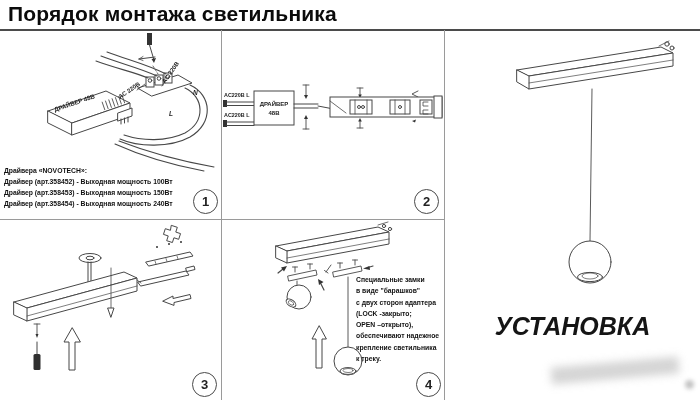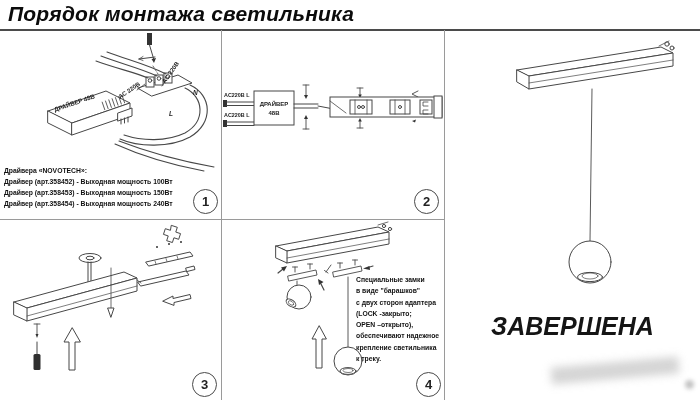--- a/index.html
+++ b/index.html
@@ -1,19 +1,19 @@
 <!DOCTYPE html>
 <html><head>
 <meta charset="utf-8">
 <style>
   html,body{margin:0;padding:0;}
   body{width:700px;height:400px;position:relative;background:#fff;overflow:hidden;
        font-family:"Liberation Sans",sans-serif;color:#1a1a1a;}
   .abs{position:absolute;}
-  #page-title{left:8px;top:2px;font-size:21px;font-weight:bold;font-style:italic;
+  #page-title{left:8px;top:2px;font-size:21px;font-weight:bold;
               color:#0b0b0b;letter-spacing:.2px;white-space:nowrap;}
   .divider{background:#9a9a9a;}
   #hline-top{left:0;top:29px;width:700px;height:2px;background:#4b4b4b;}
   #vline-1{left:221px;top:30px;width:1px;height:370px;}
   #vline-2{left:444px;top:30px;width:1px;height:370px;}
   #hline-mid{left:0;top:219px;width:445px;height:1px;}
   .panel{overflow:hidden;}
   #panel-1{left:0;top:31px;width:221px;height:188px;}
   #panel-2{left:222px;top:31px;width:222px;height:188px;}
   #panel-3{left:0;top:220px;width:221px;height:180px;}
@@ -330,15 +330,15 @@
         <line x1="147" y1="59" x2="145" y2="212" stroke-width=".9"></line>
         <circle cx="145" cy="232" r="21" fill="#fff"></circle>
         <ellipse cx="145" cy="247" rx="12.5" ry="4.6" fill="#fff"></ellipse>
         <ellipse cx="145" cy="246" rx="8" ry="3" stroke-width=".7"></ellipse>
       </g>
     </g>
   </svg>
   <div class="abs" id="smudge"></div>
   <div class="abs" id="smudge-dot"></div>
   <div class="abs" id="result-text">
-    <div>ЗАВЕРШЕНА</div>
+    <div>УСТАНОВКА</div>
   </div>
 </div>
 
 </body></html>

